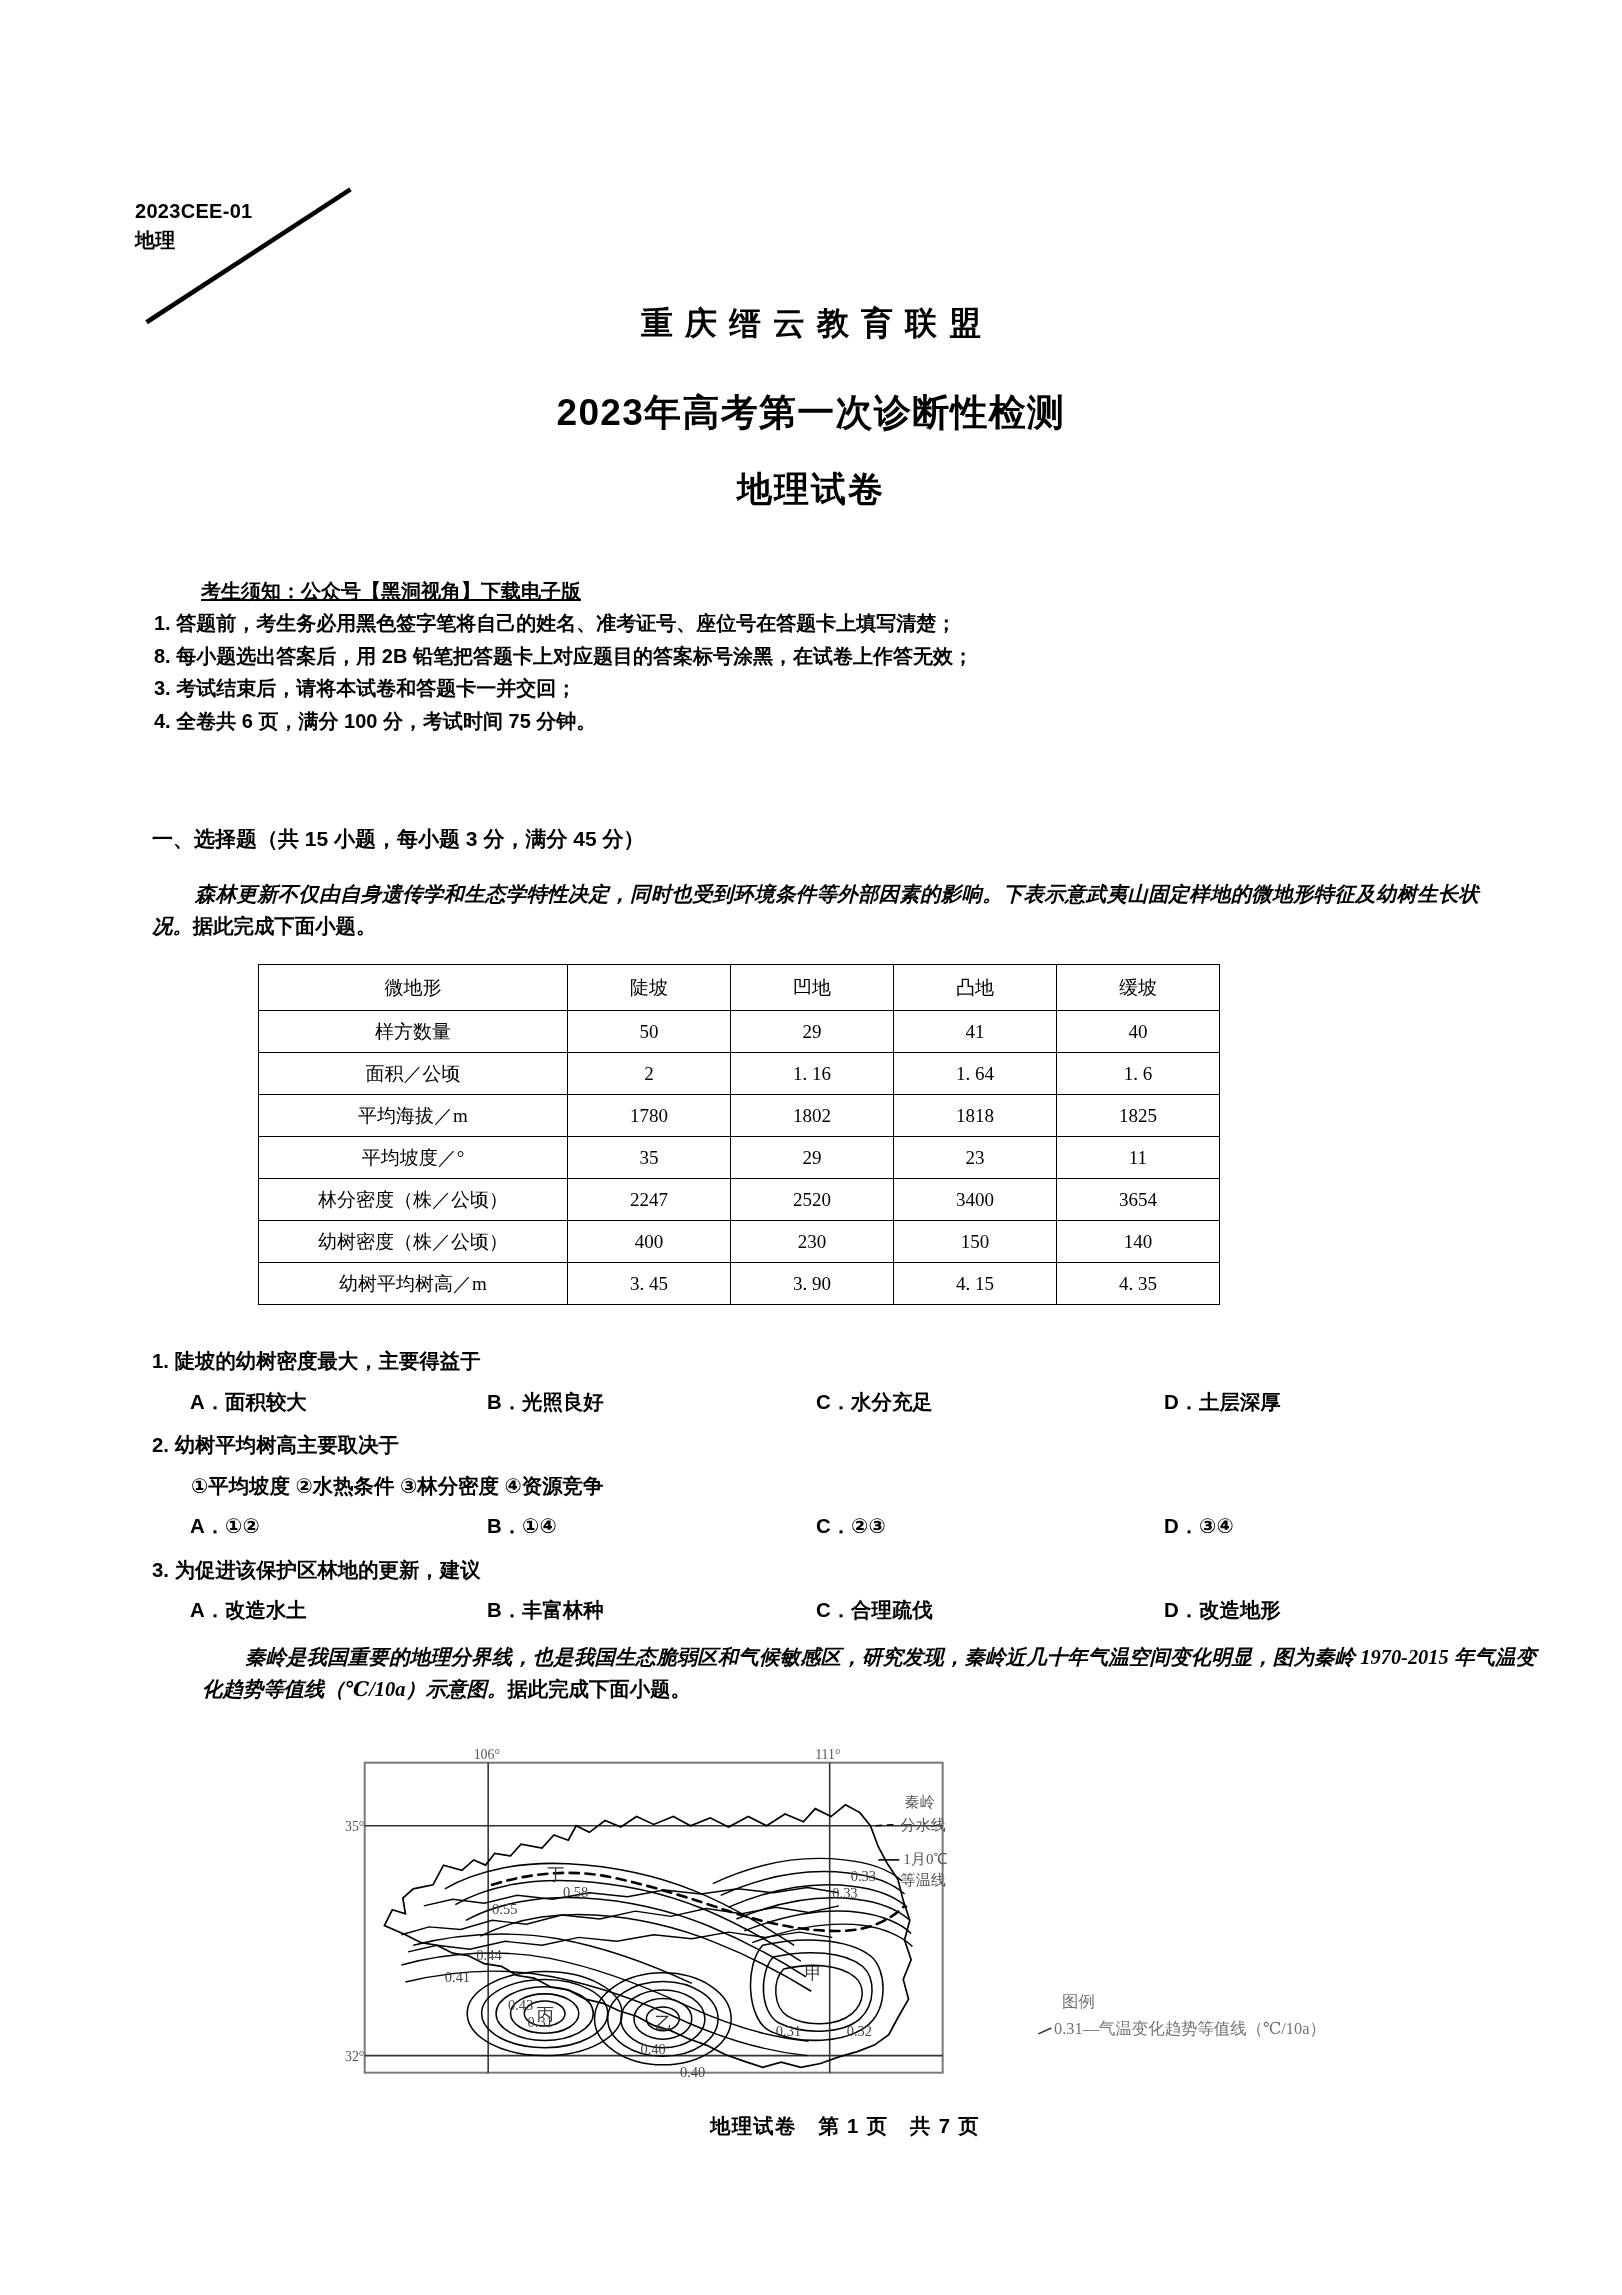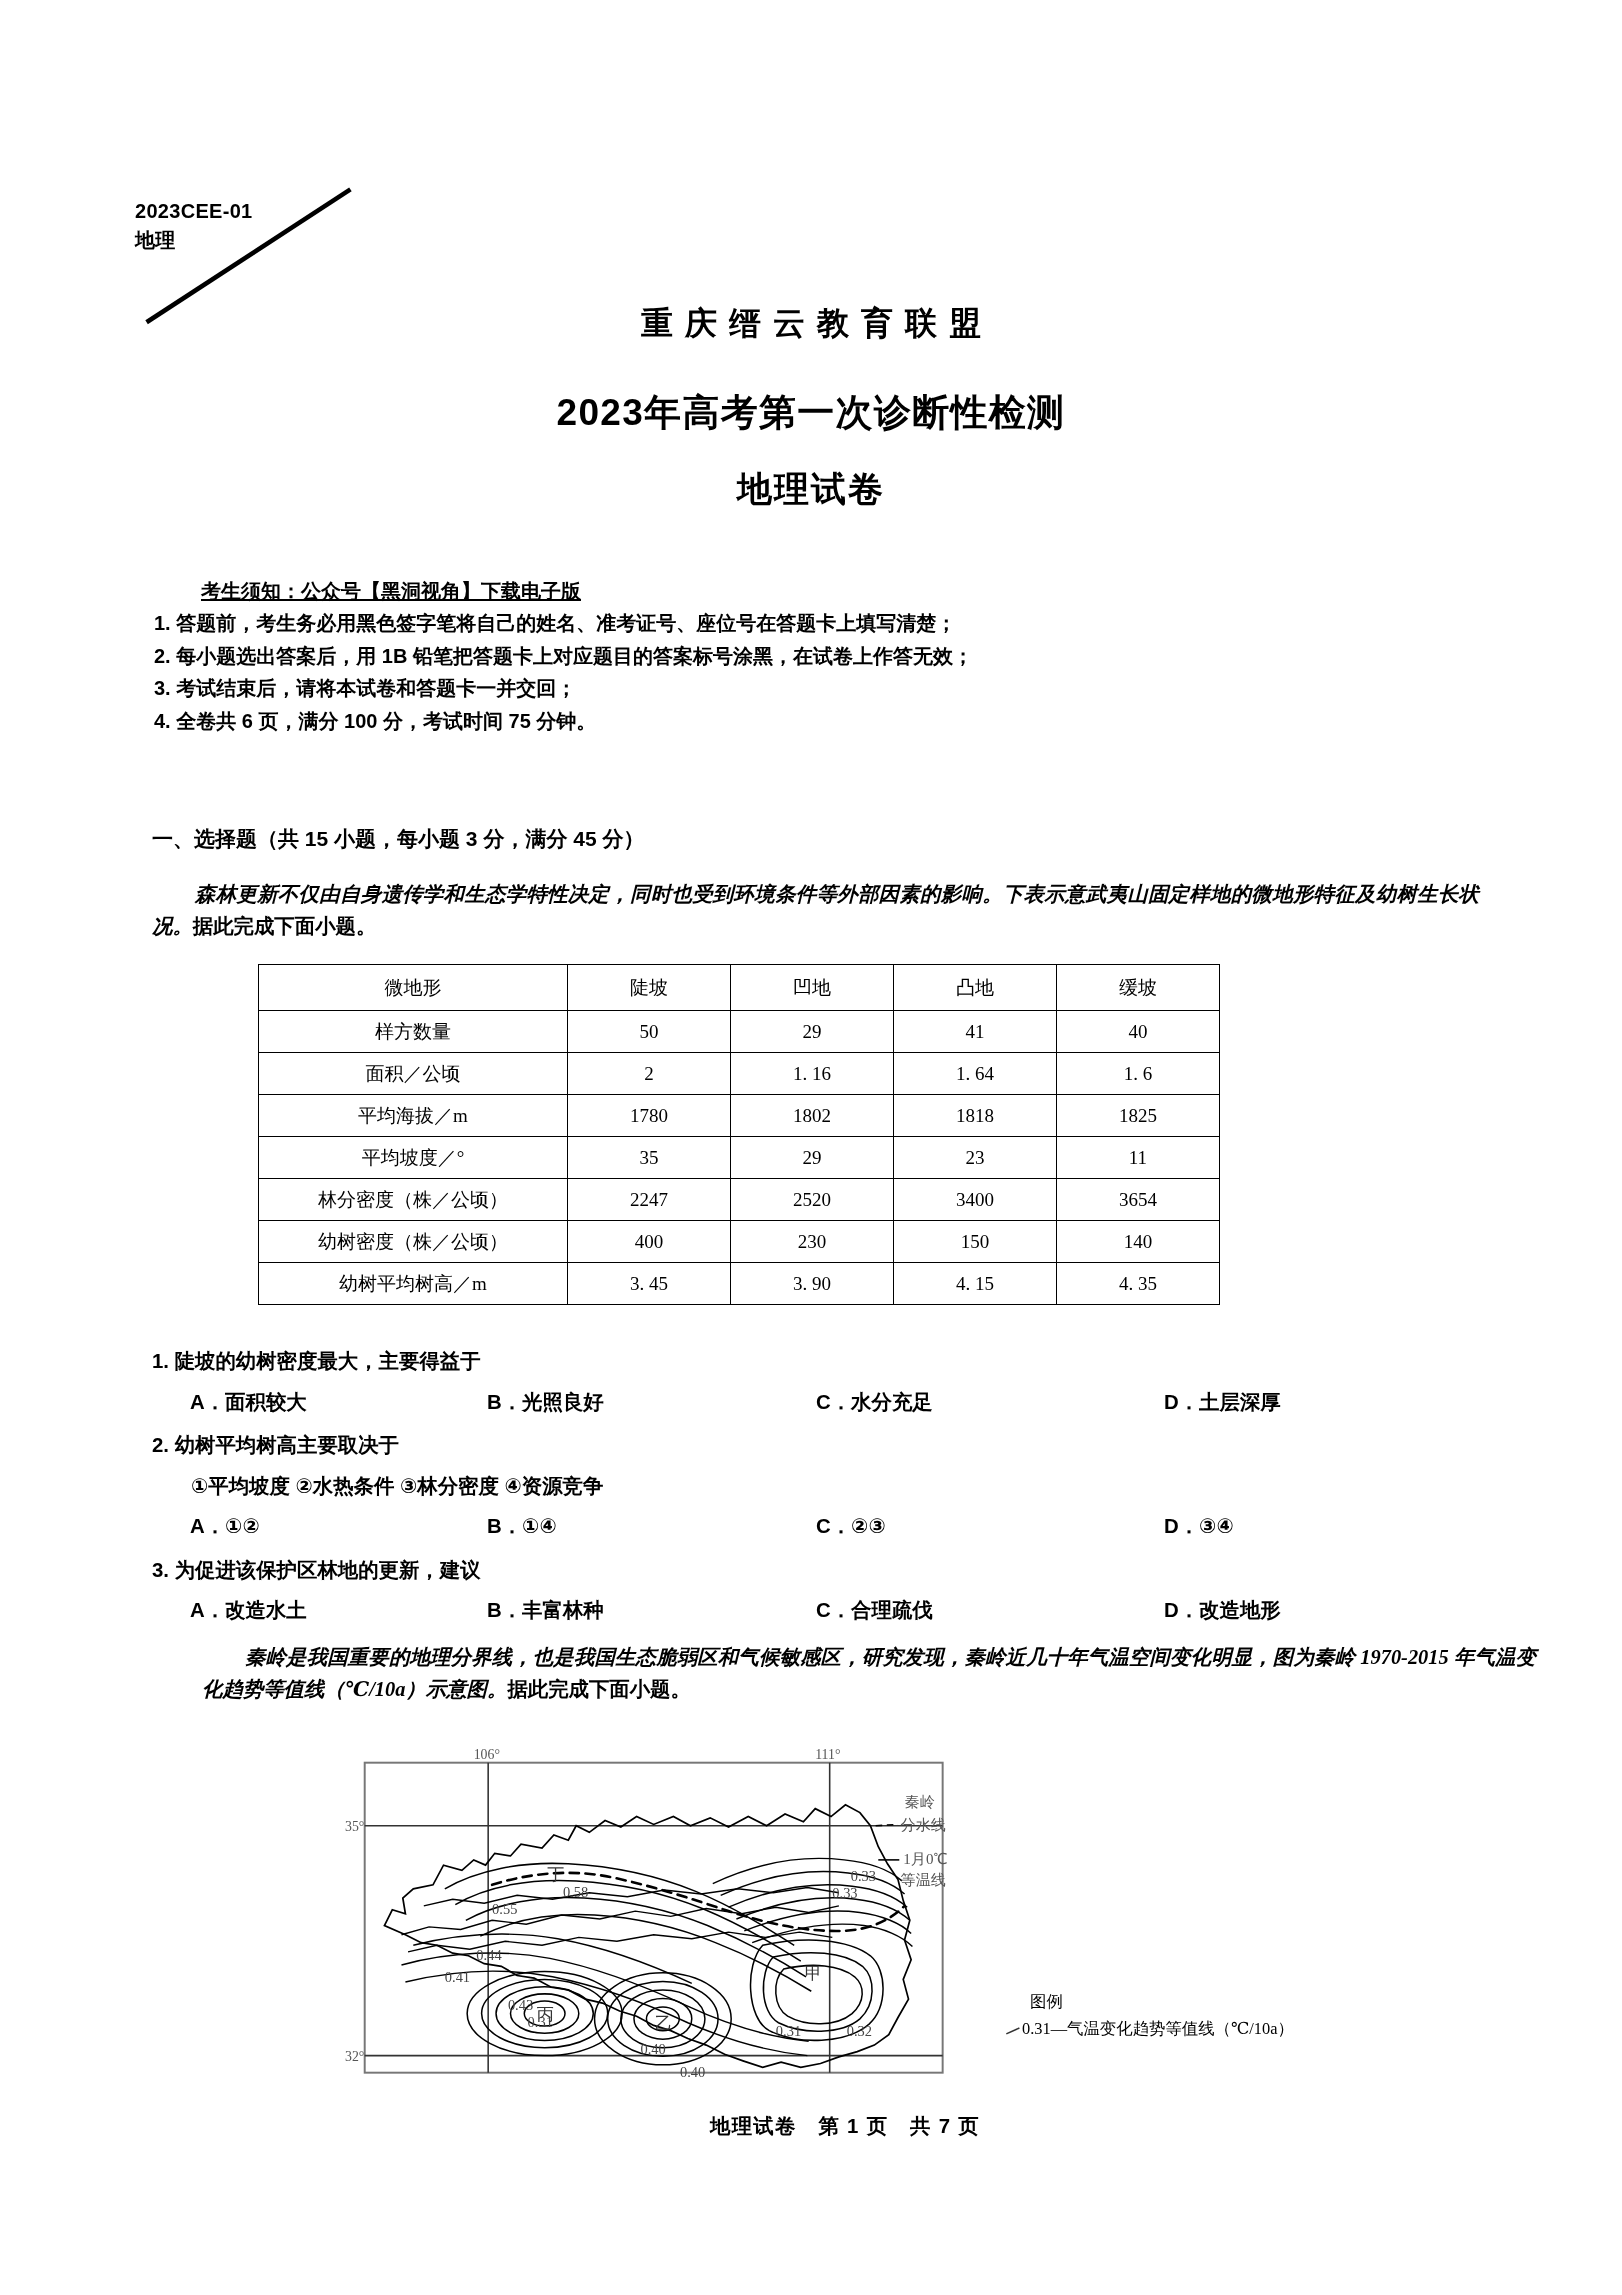--- a/index.html
+++ b/index.html
@@ -88,23 +88,23 @@
     font-weight:bold; font-size:20.4px;
   }
   .opts span { position:absolute; white-space:nowrap; }
   .o1 { left:38px; }  .o2 { left:335px; }
   .o3 { left:664px; } .o4 { left:1012px; }
 
   
   .figwrap { position:absolute; left:345px; top:1748px; width:972px; height:342px; }
   .figwrap svg { display:block; }
   .legend {
-    position:absolute; left:1005px; top:1991px;
+    position:absolute; left:1037px; top:1991px;
     font-family:"Liberation Serif","DejaVu Serif",serif;
-    font-size:16.4px; color:#000000;
+    font-size:16.4px; color:#737373;
   }
   .legend .lg-title { margin-left:25px; margin-bottom:5.3px; }
   .legend .lg-row { white-space:nowrap; }
 
   
   .footer {
     position:absolute; top:2112px; left:0; width:100%; text-align:center;
     font-family:"Liberation Sans","DejaVu Sans",sans-serif;
     font-weight:bold; font-size:20.4px; letter-spacing:1.3px;padding-left:34px;
   }
@@ -122,21 +122,21 @@
     </svg>
   </div>
 
   <div class="t-org">重庆缙云教育联盟</div>
   <div class="t-main">2023年高考第一次诊断性检测</div>
   <div class="t-sub">地理试卷</div>
 
   <div class="notice">
     <div class="ln first">考生须知：公众号【黑洞视角】下载电子版</div>
     <div class="ln">1. 答题前，考生务必用黑色签字笔将自己的姓名、准考证号、座位号在答题卡上填写清楚；</div>
-    <div class="ln">2. 每小题选出答案后，用 1B 铅笔把答题卡上对应题目的答案标号涂黑，在试卷上作答无效；</div>
+    <div class="ln">8. 每小题选出答案后，用 2B 铅笔把答题卡上对应题目的答案标号涂黑，在试卷上作答无效；</div>
     <div class="ln">3. 考试结束后，请将本试卷和答题卡一并交回；</div>
     <div class="ln">4. 全卷共 6 页，满分 100 分，考试时间 75 分钟。</div>
   </div>
 
   <div class="sec-head">一、选择题（共 15 小题，每小题 3 分，满分 45 分）</div>
   <div class="para p1">
     <span>森林更新不仅由自身遗传学和生态学特性决定，同时也受到环境条件等外部因素的影响。下表示意武夷山固定样地的微地形特征及幼树生长状况。</span><span class="emph">据此完成下面小题。</span>
   </div>
 
   <table class="micro">

